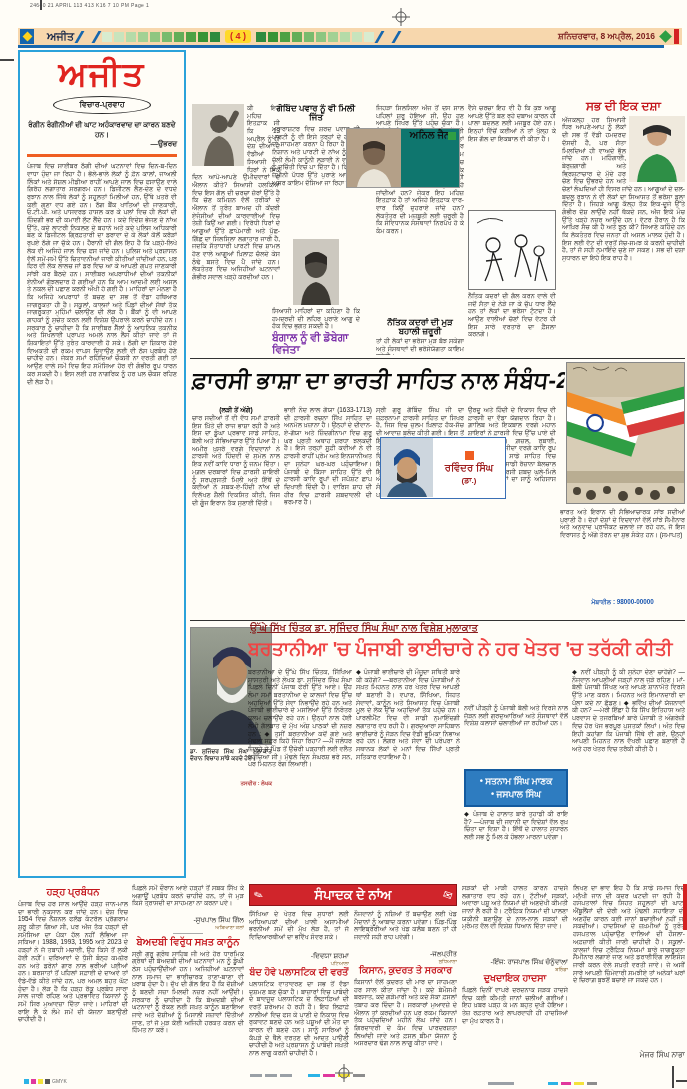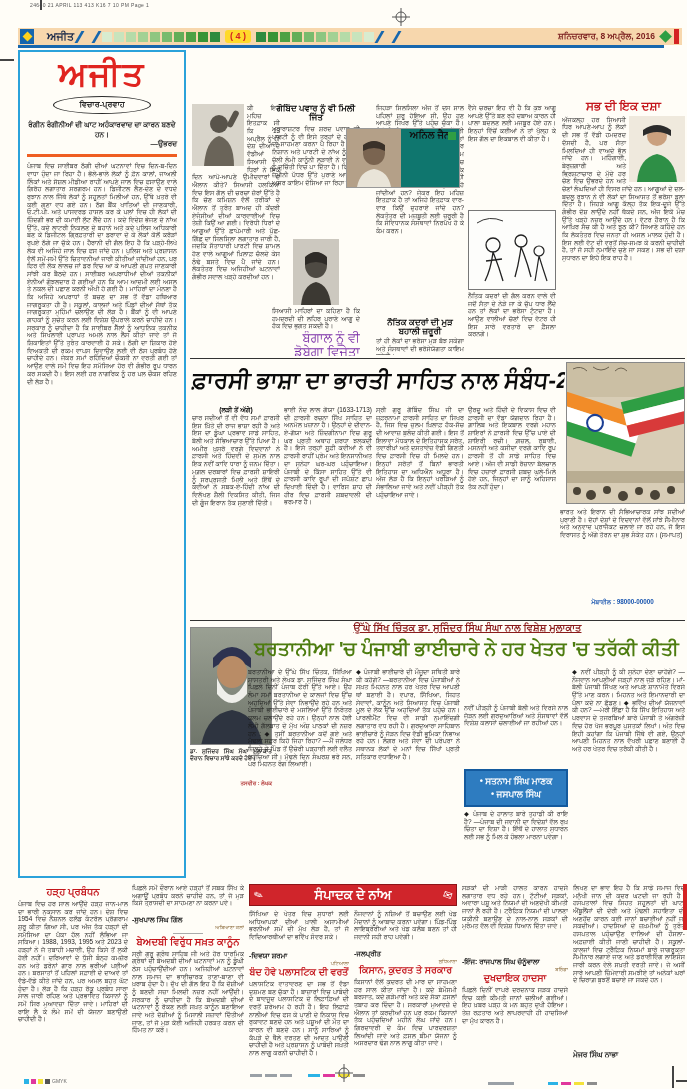--- a/index.html
+++ b/index.html
@@ -1,23 +1,23 @@
 <!DOCTYPE html>
 <html><head>
 <meta charset="utf-8">
 <style>
   html,body{margin:0;padding:0;background:#e8e8e8}
   .page{position:relative;width:687px;height:1089px;background:#fffdf7;margin:0 auto;
         font-family:"Liberation Sans","DejaVu Sans",sans-serif;overflow:hidden}
   .abs{position:absolute;box-sizing:border-box}
   .bt{font-size:6.4px;line-height:1.2;text-align:justify;color:#1b1b1b;overflow:hidden;word-break:break-word}
   .red-title{color:#c4161c;font-weight:bold;text-align:center;font-size:10px;line-height:1.15;overflow:hidden}
-  .purple-sub{color:#7b2fa8;font-weight:normal;text-align:right;font-size:13px;line-height:1.1;overflow:hidden}
+  .purple-sub{color:#7b2fa8;font-weight:bold;text-align:left;font-size:11px;line-height:1.1;overflow:hidden}
   .black-sub{color:#0c0c0c;font-weight:bold;text-align:center;font-size:8.6px;line-height:1.1;overflow:hidden}
-  .sig{font-weight:bold;font-size:7px;color:#111;overflow:hidden}
+  .sig{font-weight:normal;text-align:right;font-size:7px;color:#111;overflow:hidden}
   .loc{font-size:5px;color:#8a6a3a;text-align:right;overflow:hidden}
   .sig-rule{width:30px;height:1px;background:#aaa;margin:2px auto}
   .hbar{display:flex;align-items:center;padding:0 3px}
   .sq{display:flex;gap:2px;align-items:center}
   .sq i{display:inline-block;width:10px;height:10px}
   .slash{display:inline-block;width:14px;height:12px;transform:skewX(-30deg);border-left:3px solid #1767ae;border-right:3px solid #1767ae;margin:0 4px}
   .dash{height:3px;display:inline-block;margin-right:3px}
   .photo{overflow:hidden}
   .float-l{float:left;margin:0 3px 2px 0}
   .cap{font-size:5.8px;font-weight:bold;line-height:1.25;text-align:justify;color:#222;overflow:hidden}
@@ -205,20 +205,36 @@
     <div class="bt" style="height:198px">ਚਾਰ ਸਦੀਆਂ ਤੋਂ ਵੀ ਵੱਧ ਸਮਾਂ ਫ਼ਾਰਸੀ ਇਸ ਖ਼ਿੱਤੇ ਦੀ ਰਾਜ ਭਾਸ਼ਾ ਰਹੀ ਹੈ ਅਤੇ ਇਸ ਦਾ ਡੂੰਘਾ ਪ੍ਰਭਾਵ ਸਾਡੇ ਸਾਹਿਤ, ਬੋਲੀ ਅਤੇ ਸੱਭਿਆਚਾਰ ਉੱਤੇ ਪਿਆ ਹੈ। ਅਮੀਰ ਖ਼ੁਸਰੋ ਵਰਗੇ ਵਿਦਵਾਨਾਂ ਨੇ ਫ਼ਾਰਸੀ ਅਤੇ ਹਿੰਦਵੀ ਦੇ ਸੁਮੇਲ ਨਾਲ ਇਕ ਨਵੀਂ ਕਾਵਿ ਧਾਰਾ ਨੂੰ ਜਨਮ ਦਿੱਤਾ। ਮੁਗ਼ਲ ਦਰਬਾਰਾਂ ਵਿਚ ਫ਼ਾਰਸੀ ਸ਼ਾਇਰੀ ਨੂੰ ਸਰਪ੍ਰਸਤੀ ਮਿਲੀ ਅਤੇ ਇੱਥੋਂ ਦੇ ਕਵੀਆਂ ਨੇ ਸਬਕ-ਏ-ਹਿੰਦੀ ਨਾਂਅ ਦੀ ਵਿਲੱਖਣ ਸ਼ੈਲੀ ਵਿਕਸਿਤ ਕੀਤੀ, ਜਿਸ ਦੀ ਗੂੰਜ ਇਰਾਨ ਤੱਕ ਸੁਣਾਈ ਦਿੱਤੀ।</div>
   </div>
   <div class="abs bt" style="left:284px;top:406px;width:88px;height:210px">ਭਾਈ ਨੰਦ ਲਾਲ ਗੋਯਾ (1633-1713) ਦੀ ਫ਼ਾਰਸੀ ਰਚਨਾ ਸਿੱਖ ਸਾਹਿਤ ਦਾ ਅਨਮੋਲ ਖ਼ਜ਼ਾਨਾ ਹੈ। ਉਨ੍ਹਾਂ ਦੇ ਦੀਵਾਨ-ਏ-ਗੋਯਾ ਅਤੇ ਜ਼ਿੰਦਗੀਨਾਮਾ ਵਿਚ ਗੁਰੂ ਘਰ ਪ੍ਰਤੀ ਅਥਾਹ ਸ਼ਰਧਾ ਝਲਕਦੀ ਹੈ। ਇਸੇ ਤਰ੍ਹਾਂ ਸੂਫ਼ੀ ਕਵੀਆਂ ਨੇ ਵੀ ਫ਼ਾਰਸੀ ਰਾਹੀਂ ਪ੍ਰੇਮ ਅਤੇ ਇਨਸਾਨੀਅਤ ਦਾ ਸੁਨੇਹਾ ਘਰ-ਘਰ ਪਹੁੰਚਾਇਆ। ਪੰਜਾਬੀ ਦੇ ਕਿੱਸਾ ਸਾਹਿਤ ਉੱਤੇ ਵੀ ਫ਼ਾਰਸੀ ਕਾਵਿ ਰੂਪਾਂ ਦੀ ਸਪੱਸ਼ਟ ਛਾਪ ਦਿਖਾਈ ਦਿੰਦੀ ਹੈ। ਵਾਰਿਸ ਸ਼ਾਹ ਦੀ ਹੀਰ ਵਿਚ ਫ਼ਾਰਸੀ ਸ਼ਬਦਾਵਲੀ ਦੀ ਭਰਮਾਰ ਹੈ।</div>
   <div class="abs bt" style="left:376px;top:406px;width:88px;height:210px">ਸ੍ਰੀ ਗੁਰੂ ਗੋਬਿੰਦ ਸਿੰਘ ਜੀ ਦਾ ਜ਼ਫ਼ਰਨਾਮਾ ਫ਼ਾਰਸੀ ਸਾਹਿਤ ਦਾ ਸਿਖਰ ਹੈ, ਜਿਸ ਵਿਚ ਜ਼ੁਲਮ ਖ਼ਿਲਾਫ਼ ਹੱਕ-ਸੱਚ ਦੀ ਆਵਾਜ਼ ਬੁਲੰਦ ਕੀਤੀ ਗਈ। ਇਸ ਤੋਂ ਇਲਾਵਾ ਮੱਧਕਾਲ ਦੇ ਇਤਿਹਾਸਕ ਸਰੋਤ, ਤਵਾਰੀਖ਼ਾਂ ਅਤੇ ਦਸਤਾਵੇਜ਼ ਵੱਡੀ ਗਿਣਤੀ ਵਿਚ ਫ਼ਾਰਸੀ ਵਿਚ ਹੀ ਮਿਲਦੇ ਹਨ। ਇਨ੍ਹਾਂ ਸਰੋਤਾਂ ਤੋਂ ਬਿਨਾਂ ਭਾਰਤੀ ਇਤਿਹਾਸ ਦਾ ਅਧਿਐਨ ਅਧੂਰਾ ਹੈ। ਅੱਜ ਲੋੜ ਹੈ ਕਿ ਇਨ੍ਹਾਂ ਖਰੜਿਆਂ ਨੂੰ ਸੰਭਾਲਿਆ ਜਾਵੇ ਅਤੇ ਨਵੀਂ ਪੀੜ੍ਹੀ ਤੱਕ ਪਹੁੰਚਾਇਆ ਜਾਵੇ।</div>
   <div class="abs bt" style="left:468px;top:406px;width:88px;height:210px">ਉਰਦੂ ਅਤੇ ਹਿੰਦੀ ਦੇ ਵਿਕਾਸ ਵਿਚ ਵੀ ਫ਼ਾਰਸੀ ਦਾ ਵੱਡਾ ਯੋਗਦਾਨ ਰਿਹਾ ਹੈ। ਗ਼ਾਲਿਬ ਅਤੇ ਇਕਬਾਲ ਵਰਗੇ ਮਹਾਨ ਸ਼ਾਇਰਾਂ ਨੇ ਫ਼ਾਰਸੀ ਵਿਚ ਉੱਚ ਪਾਏ ਦੀ ਸ਼ਾਇਰੀ ਰਚੀ। ਗ਼ਜ਼ਲ, ਰੁਬਾਈ, ਮਸਨਵੀ ਅਤੇ ਕਸੀਦਾ ਵਰਗੇ ਕਾਵਿ ਰੂਪ ਫ਼ਾਰਸੀ ਤੋਂ ਹੀ ਸਾਡੇ ਸਾਹਿਤ ਵਿਚ ਆਏ। ਅੱਜ ਵੀ ਸਾਡੀ ਰੋਜ਼ਾਨਾ ਬੋਲਚਾਲ ਵਿਚ ਹਜ਼ਾਰਾਂ ਫ਼ਾਰਸੀ ਸ਼ਬਦ ਘੁਲੇ-ਮਿਲੇ ਹੋਏ ਹਨ, ਜਿਨ੍ਹਾਂ ਦਾ ਸਾਨੂੰ ਅਹਿਸਾਸ ਤੱਕ ਨਹੀਂ ਹੁੰਦਾ।</div>
   <div class="abs" style="left:560px;top:508px;width:125px;height:110px;overflow:hidden">
     <div class="bt" style="height:88px">ਭਾਰਤ ਅਤੇ ਇਰਾਨ ਦੀ ਸੱਭਿਆਚਾਰਕ ਸਾਂਝ ਸਦੀਆਂ ਪੁਰਾਣੀ ਹੈ। ਦੋਹਾਂ ਦੇਸ਼ਾਂ ਦੇ ਵਿਦਵਾਨਾਂ ਵੱਲੋਂ ਸਾਂਝੇ ਸੈਮੀਨਾਰ ਅਤੇ ਅਨੁਵਾਦ ਪ੍ਰਾਜੈਕਟ ਚਲਾਏ ਜਾ ਰਹੇ ਹਨ, ਜੋ ਇਸ ਵਿਰਾਸਤ ਨੂੰ ਅੱਗੇ ਤੋਰਨ ਦਾ ਸ਼ੁਭ ਸੰਕੇਤ ਹਨ। (ਸਮਾਪਤ)</div>
     <div style="font-size:6.3px;color:#1a56b0;font-weight:bold;text-align:center;margin-top:2px">ਮੋਬਾਈਲ : 98000-00000</div>
   </div>
 
+  <div class="abs" style="left:380px;top:437px;width:126px;height:62px;border:1.5px solid #3a6fb5;background:#fff;display:flex">
+    <span class="photo" style="width:52px;height:100%">
+      <svg width="52" height="59">
+          <rect width="52" height="59" fill="#cdd6de"></rect>
+          <path d="M13 20 Q26 2 39 20 L39 28 Q26 18 13 28 Z" fill="#1f4f8f"></path>
+          <ellipse cx="26" cy="30" rx="10" ry="11" fill="#c89b72"></ellipse>
+          <path d="M16 34 Q26 48 36 34 L36 42 Q26 50 16 42 Z" fill="#333"></path>
+          <path d="M6 59 Q10 46 26 44 Q42 46 46 59 Z" fill="#365a7d"></path>
+        </svg>
+    </span>
+    <span style="flex:1;display:flex;flex-direction:column;align-items:center;justify-content:center;gap:2px">
+      <span style="width:9px;height:9px;background:#ef5e22"></span>
+      <span style="font-size:10px;font-weight:bold;color:#a02020">ਰਵਿੰਦਰ ਸਿੰਘ</span>
+      <span style="font-size:8px;font-weight:bold;color:#a02020">(ਡਾ.)</span>
+    </span>
+  </div>
 
   <div class="abs" style="left:190px;top:620px;width:495px;height:1px;background:#333"></div>
 
   <div class="abs photo" style="left:190px;top:627px;width:82px;height:118px;border:1px solid #888">
     <svg width="82" height="118">
         <rect width="82" height="118" fill="#8a8f84"></rect>
         <rect width="82" height="118" fill="url(#g0)"></rect>
         <defs>
           <linearGradient id="g0" x1="0" y1="0" x2="0" y2="1">
             <stop offset="0" stop-color="#9aa093"></stop>
@@ -227,22 +243,22 @@
         </defs>
         <path d="M22 30 Q41 8 60 30 L60 40 Q41 26 22 40 Z" fill="#2d3250"></path>
         <ellipse cx="41" cy="44" rx="15" ry="16" fill="#b98c66"></ellipse>
         <path d="M26 50 Q41 84 56 50 L56 66 Q41 84 26 66 Z" fill="#efefea"></path>
         <path d="M10 118 Q16 86 41 82 Q66 86 72 118 Z" fill="#2e3440"></path>
       </svg>
   </div>
   <div class="abs cap" style="left:190px;top:748px;width:82px;height:30px">ਡਾ. ਸੁਜਿੰਦਰ ਸਿੰਘ ਸੰਘਾ ਮੁਲਾਕਾਤ ਦੌਰਾਨ ਵਿਚਾਰ ਸਾਂਝੇ ਕਰਦੇ ਹੋਏ।</div>
   <div class="abs" style="left:190px;top:780px;width:82px;font-size:5.5px;color:#b03030;text-align:right;font-weight:bold">ਤਸਵੀਰ : ਲੇਖਕ</div>
 
-  <div class="abs" style="left:250px;top:622px;width:435px;font-size:10px;font-weight:bold;color:#8a1a1a;text-align:center;text-decoration:underline;overflow:hidden;white-space:nowrap">ਉੱਘੇ ਸਿੱਖ ਚਿੰਤਕ ਡਾ. ਸੁਜਿੰਦਰ ਸਿੰਘ ਸੰਘਾ ਨਾਲ ਵਿਸ਼ੇਸ਼ ਮੁਲਾਕਾਤ</div>
-  <div class="abs" style="left:248px;top:636px;width:437px;height:28px;font-size:19px;font-weight:900;color:#4d7c0f;text-align:center;white-space:nowrap;overflow:hidden;line-height:1.4">ਬਰਤਾਨੀਆ 'ਚ ਪੰਜਾਬੀ ਭਾਈਚਾਰੇ ਨੇ ਹਰ ਖੇਤਰ 'ਚ ਤਰੱਕੀ ਕੀਤੀ</div>
+  <div class="abs" style="left:250px;top:622px;width:435px;font-size:10px;font-weight:bold;color:#8a1a1a;text-align:left;text-decoration:underline;overflow:hidden;white-space:nowrap">ਉੱਘੇ ਸਿੱਖ ਚਿੰਤਕ ਡਾ. ਸੁਜਿੰਦਰ ਸਿੰਘ ਸੰਘਾ ਨਾਲ ਵਿਸ਼ੇਸ਼ ਮੁਲਾਕਾਤ</div>
+  <div class="abs" style="left:248px;top:636px;width:437px;height:28px;font-size:19px;font-weight:900;color:#ef4444;white-space:nowrap;overflow:hidden;line-height:1.4">ਬਰਤਾਨੀਆ 'ਚ ਪੰਜਾਬੀ ਭਾਈਚਾਰੇ ਨੇ ਹਰ ਖੇਤਰ 'ਚ ਤਰੱਕੀ ਕੀਤੀ</div>
 
   <div class="abs bt" style="left:248px;top:668px;width:104px;height:210px">ਬਰਤਾਨੀਆ ਦੇ ਉੱਘੇ ਸਿੱਖ ਚਿੰਤਕ, ਸਿੱਖਿਆ ਸ਼ਾਸਤਰੀ ਅਤੇ ਲੇਖਕ ਡਾ. ਸੁਜਿੰਦਰ ਸਿੰਘ ਸੰਘਾ ਪਿਛਲੇ ਦਿਨੀਂ ਪੰਜਾਬ ਫੇਰੀ ਉੱਤੇ ਆਏ। ਉਹ ਲੰਮਾ ਸਮਾਂ ਬਰਤਾਨੀਆ ਦੇ ਕਾਲਜਾਂ ਵਿਚ ਉੱਚ ਅਹੁਦਿਆਂ ਉੱਤੇ ਸੇਵਾ ਨਿਭਾਉਂਦੇ ਰਹੇ ਹਨ ਅਤੇ ਪੰਜਾਬੀ ਭਾਈਚਾਰੇ ਦੇ ਮਸਲਿਆਂ ਉੱਤੇ ਨਿਰੰਤਰ ਕਲਮ ਚਲਾਉਂਦੇ ਰਹੇ ਹਨ। ਉਨ੍ਹਾਂ ਨਾਲ ਹੋਈ ਲੰਮੀ ਗੱਲਬਾਤ ਦੇ ਮੁੱਖ ਅੰਸ਼ ਪਾਠਕਾਂ ਦੀ ਨਜ਼ਰ ਹਨ : ◆ ਤੁਸੀਂ ਬਰਤਾਨੀਆ ਕਦੋਂ ਗਏ ਅਤੇ ਮੁੱਢਲਾ ਸਫ਼ਰ ਕਿਹੋ ਜਿਹਾ ਰਿਹਾ? —ਮੈਂ ਜਲੰਧਰ ਜ਼ਿਲ੍ਹੇ ਦੇ ਪਿੰਡ ਤੋਂ ਉਚੇਰੀ ਪੜ੍ਹਾਈ ਲਈ ਵਲੈਤ ਪਹੁੰਚਿਆ ਸੀ। ਮੁੱਢਲੇ ਦਿਨ ਸੰਘਰਸ਼ ਭਰੇ ਸਨ, ਪਰ ਮਿਹਨਤ ਰੰਗ ਲਿਆਈ।</div>
   <div class="abs bt" style="left:356px;top:668px;width:104px;height:210px">◆ ਪੰਜਾਬੀ ਭਾਈਚਾਰੇ ਦੀ ਮੌਜੂਦਾ ਸਥਿਤੀ ਬਾਰੇ ਕੀ ਕਹੋਗੇ? —ਬਰਤਾਨੀਆ ਵਿਚ ਪੰਜਾਬੀਆਂ ਨੇ ਸਖ਼ਤ ਮਿਹਨਤ ਨਾਲ ਹਰ ਖੇਤਰ ਵਿਚ ਆਪਣੀ ਥਾਂ ਬਣਾਈ ਹੈ। ਵਪਾਰ, ਸਿੱਖਿਆ, ਸਿਹਤ ਸੇਵਾਵਾਂ, ਕਾਨੂੰਨ ਅਤੇ ਸਿਆਸਤ ਵਿਚ ਪੰਜਾਬੀ ਮੂਲ ਦੇ ਲੋਕ ਉੱਚ ਅਹੁਦਿਆਂ ਤੱਕ ਪਹੁੰਚੇ ਹਨ। ਪਾਰਲੀਮੈਂਟ ਵਿਚ ਵੀ ਸਾਡੀ ਨੁਮਾਇੰਦਗੀ ਲਗਾਤਾਰ ਵਧ ਰਹੀ ਹੈ। ਗੁਰਦੁਆਰਾ ਸਾਹਿਬਾਨ ਭਾਈਚਾਰੇ ਨੂੰ ਜੋੜਨ ਵਿਚ ਵੱਡੀ ਭੂਮਿਕਾ ਨਿਭਾਅ ਰਹੇ ਹਨ। ਲੰਗਰ ਅਤੇ ਸੇਵਾ ਦੀ ਪਰੰਪਰਾ ਨੇ ਸਥਾਨਕ ਲੋਕਾਂ ਦੇ ਮਨਾਂ ਵਿਚ ਸਿੱਖਾਂ ਪ੍ਰਤੀ ਸਤਿਕਾਰ ਵਧਾਇਆ ਹੈ।</div>
   <div class="abs" style="left:464px;top:704px;width:104px;height:210px;overflow:hidden">
     <div class="bt" style="height:62px">ਨਵੀਂ ਪੀੜ੍ਹੀ ਨੂੰ ਪੰਜਾਬੀ ਬੋਲੀ ਅਤੇ ਵਿਰਸੇ ਨਾਲ ਜੋੜਨ ਲਈ ਗੁਰਦੁਆਰਿਆਂ ਅਤੇ ਸੰਸਥਾਵਾਂ ਵੱਲੋਂ ਵਿਸ਼ੇਸ਼ ਕਲਾਸਾਂ ਚਲਾਈਆਂ ਜਾ ਰਹੀਆਂ ਹਨ।</div>
     <div style="background:#2e7cc0;border:2px solid #145a9e;color:#fff;text-align:center;padding:5px 2px;margin:3px 0">
       <div style="font-size:9px;font-weight:bold">• ਸਤਨਾਮ ਸਿੰਘ ਮਾਣਕ</div>
       <div style="font-size:9px;font-weight:bold;margin-top:2px">• ਜਸਪਾਲ ਸਿੰਘ</div>
     </div>
     <div class="bt" style="height:80px">◆ ਪੰਜਾਬ ਦੇ ਹਾਲਾਤ ਬਾਰੇ ਤੁਹਾਡੀ ਕੀ ਰਾਇ ਹੈ? —ਪੰਜਾਬ ਦੀ ਜਵਾਨੀ ਦਾ ਵਿਦੇਸ਼ਾਂ ਵੱਲ ਰੁਖ਼ ਚਿੰਤਾ ਦਾ ਵਿਸ਼ਾ ਹੈ। ਇੱਥੋਂ ਦੇ ਹਾਲਾਤ ਸੁਧਾਰਨ ਲਈ ਸਭ ਨੂੰ ਮਿਲ ਕੇ ਹੰਭਲਾ ਮਾਰਨਾ ਪਵੇਗਾ।</div>

